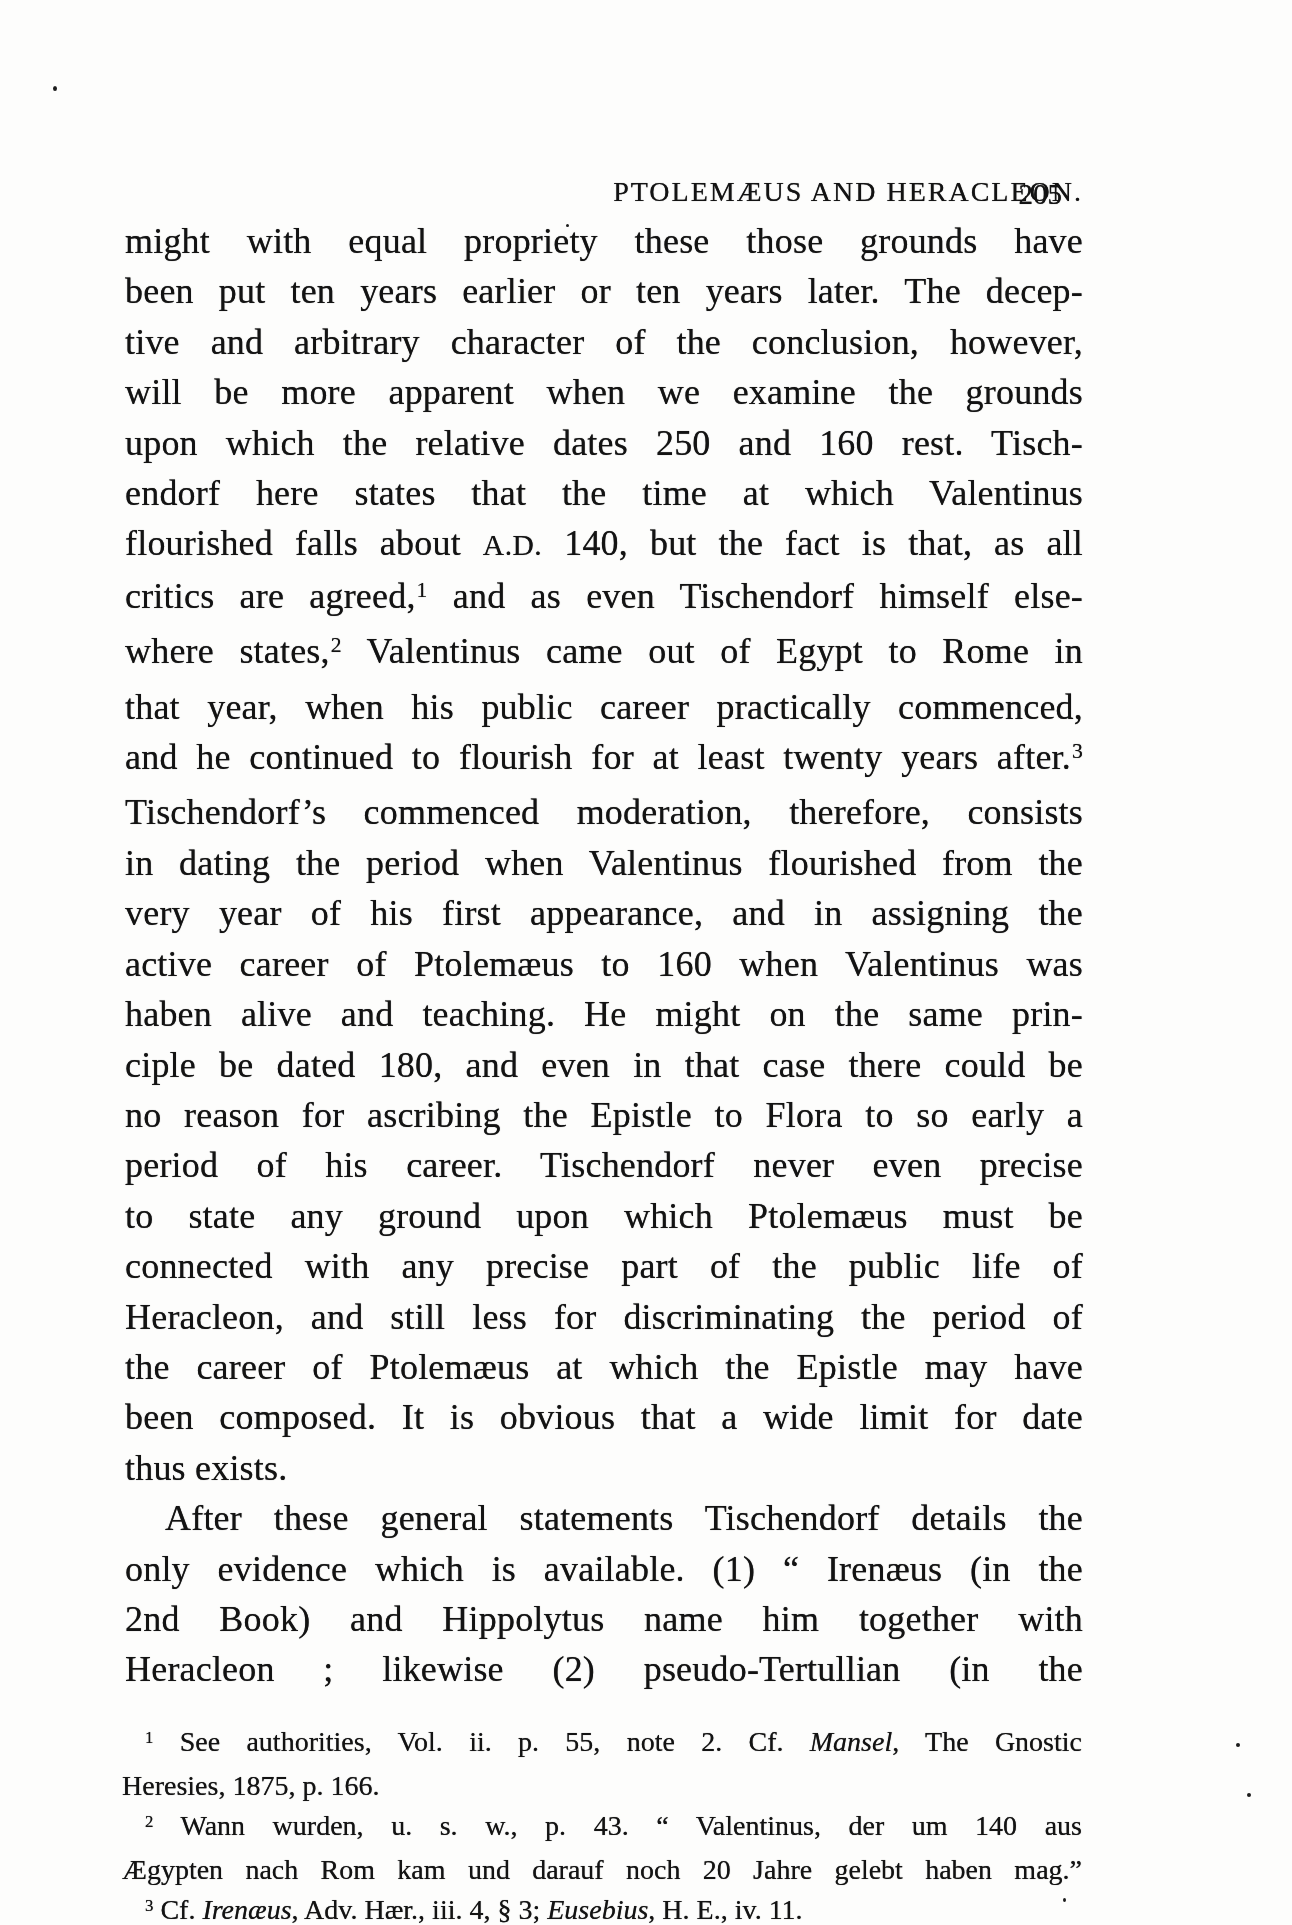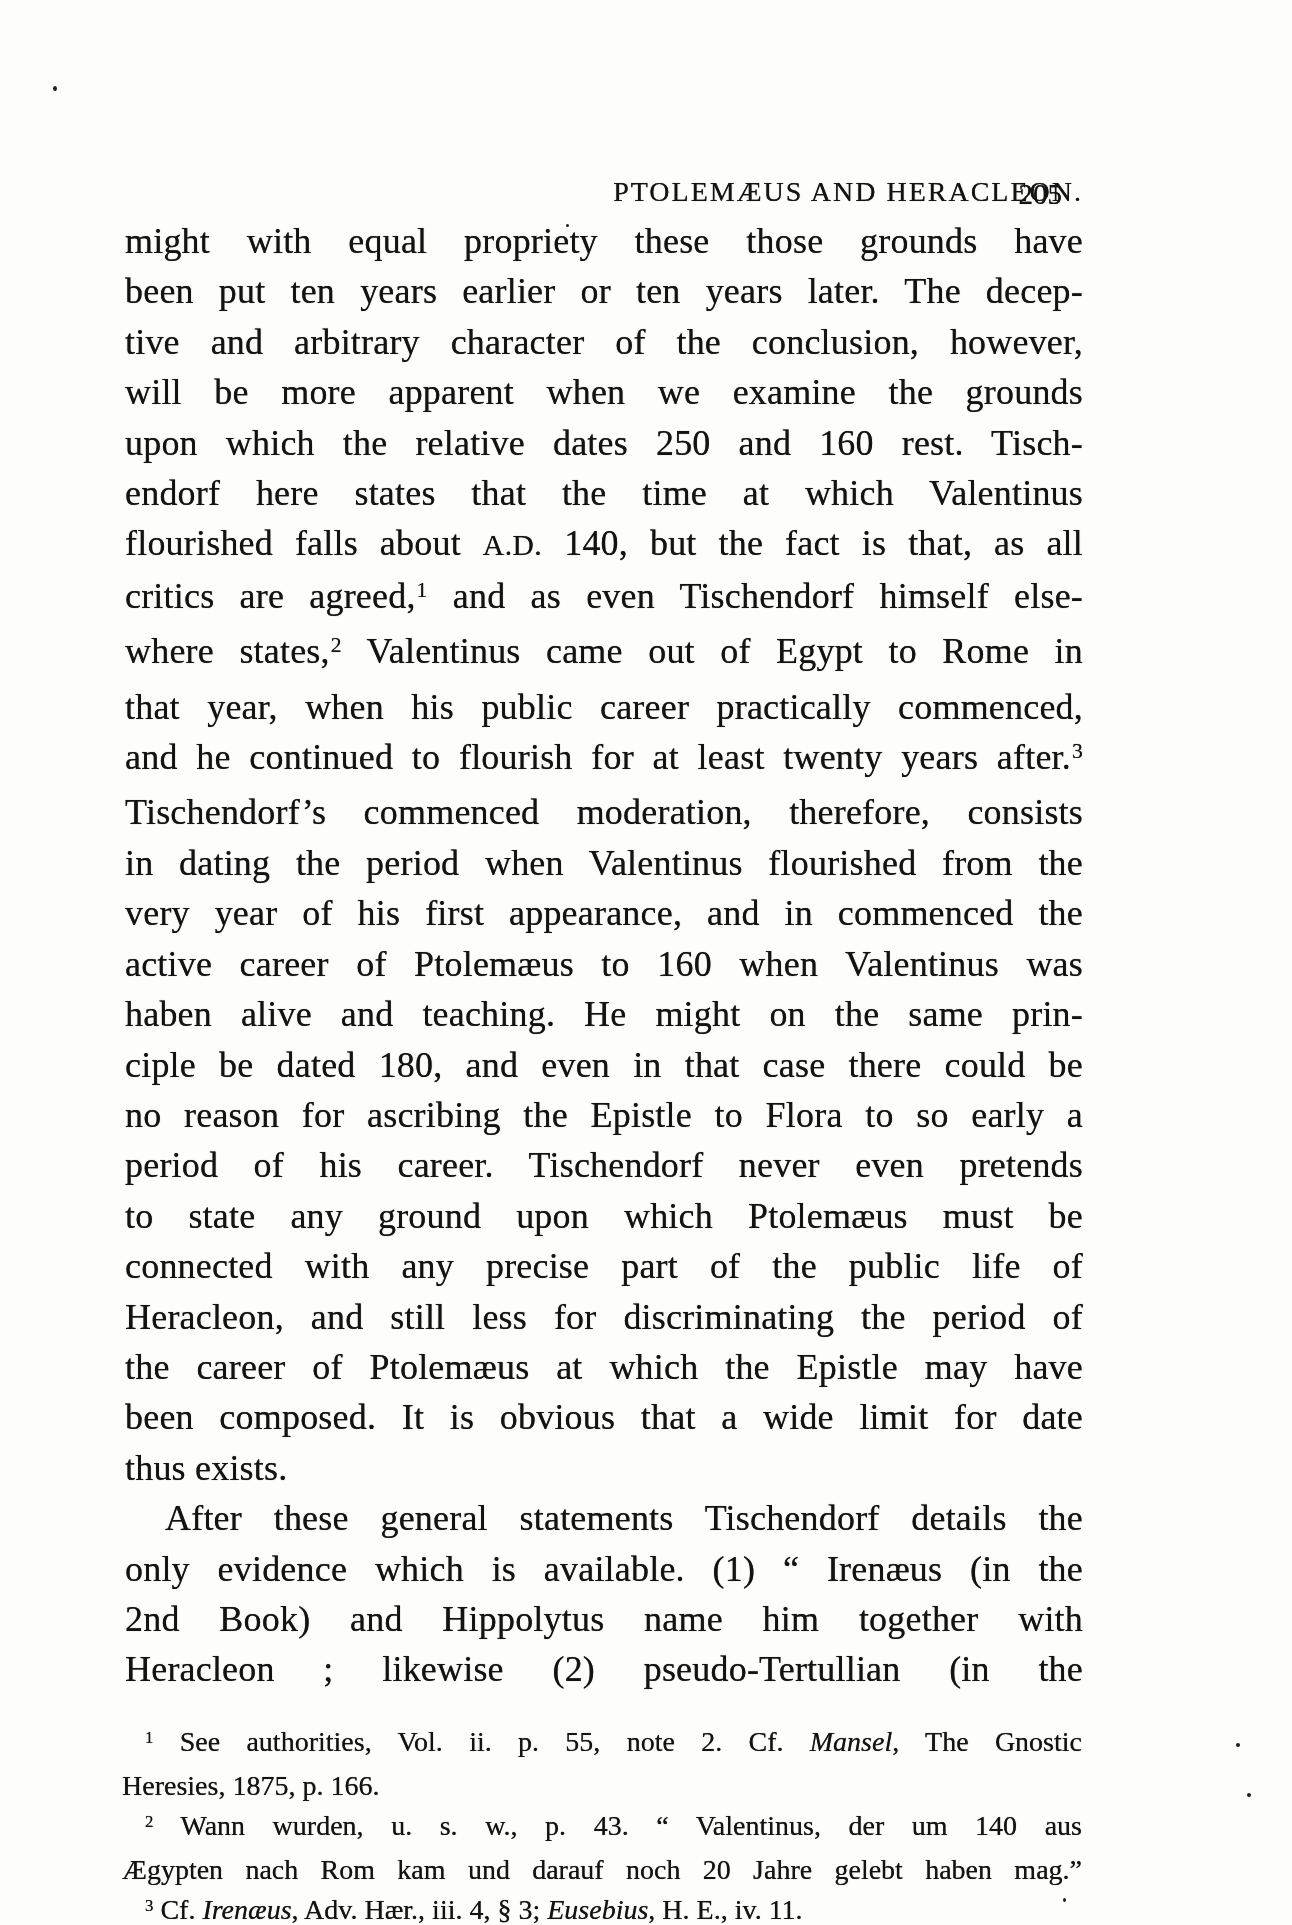--- a/index.html
+++ b/index.html
@@ -83,26 +83,26 @@
       <div class="tline">will be more apparent when we examine the grounds</div>
       <div class="tline">upon which the relative dates 250 and 160 rest.  Tisch-</div>
       <div class="tline">endorf here states that the time at which Valentinus</div>
       <div class="tline">flourished falls about <span class="sc">A.D.</span> 140, but the fact is that, as all</div>
       <div class="tline">critics are agreed,<span class="sup">1</span> and as even Tischendorf himself else-</div>
       <div class="tline">where states,<span class="sup">2</span> Valentinus came out of Egypt to Rome in</div>
       <div class="tline">that year, when his public career practically commenced,</div>
       <div class="tline">and he continued to flourish for at least twenty years after.<span class="sup">3</span></div>
       <div class="tline">Tischendorf’s commenced moderation, therefore, consists</div>
       <div class="tline">in dating the period when Valentinus flourished from the</div>
-      <div class="tline">very year of his first appearance, and in commenced the</div>
+      <div class="tline">very year of his first appearance, and in assigning the</div>
       <div class="tline">active career of Ptolemæus to 160 when Valentinus was</div>
       <div class="tline">haben alive and teaching.  He might on the same prin-</div>
       <div class="tline">ciple be dated 180, and even in that case there could be</div>
       <div class="tline">no reason for ascribing the Epistle to Flora to so early a</div>
-      <div class="tline">period of his career.  Tischendorf never even pretends</div>
+      <div class="tline">period of his career.  Tischendorf never even precise</div>
       <div class="tline">to state any ground upon which Ptolemæus must be</div>
       <div class="tline">connected with any precise part of the public life of</div>
       <div class="tline">Heracleon, and still less for discriminating the period of</div>
       <div class="tline">the career of Ptolemæus at which the Epistle may have</div>
       <div class="tline">been composed.  It is obvious that a wide limit for date</div>
       <div class="tline last">thus exists.</div>
       <div class="tline" style="text-indent: 40px;">After these general statements Tischendorf details the</div>
       <div class="tline">only evidence which is available.  (1) “ Irenæus (in the</div>
       <div class="tline">2nd Book) and Hippolytus name him together with</div>
       <div class="tline">Heracleon ;  likewise (2) pseudo-Tertullian (in the</div>

